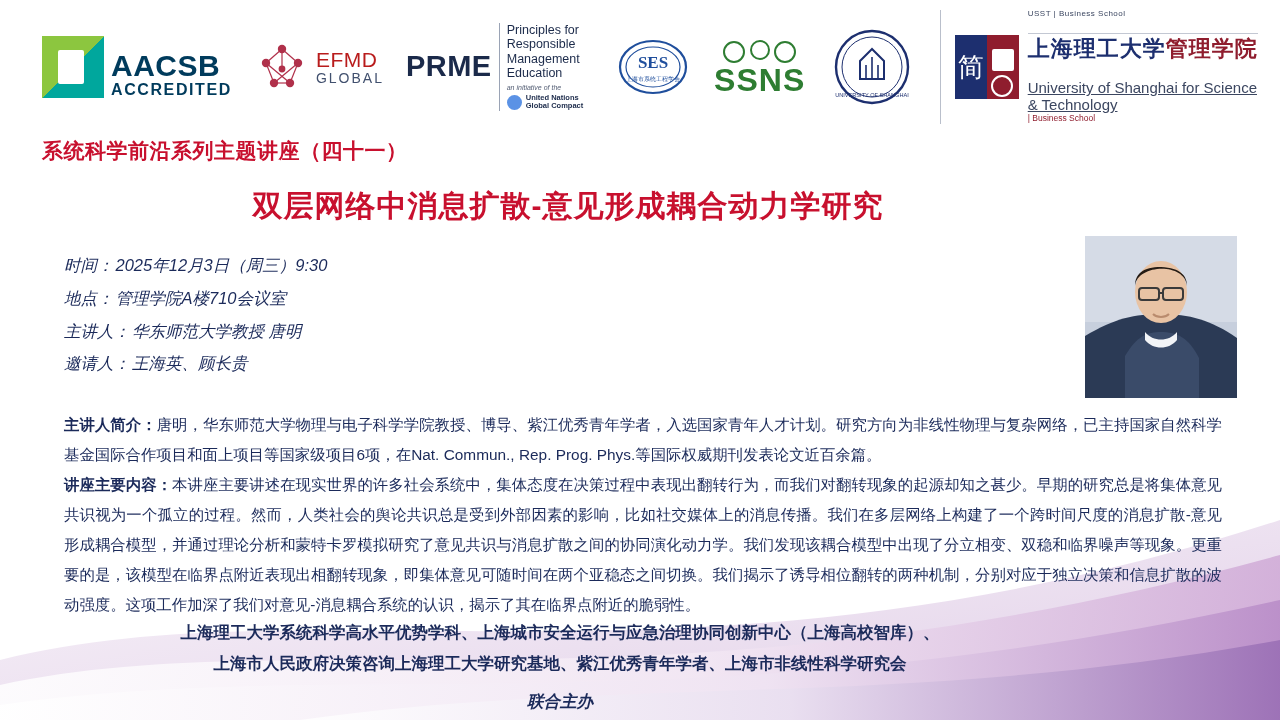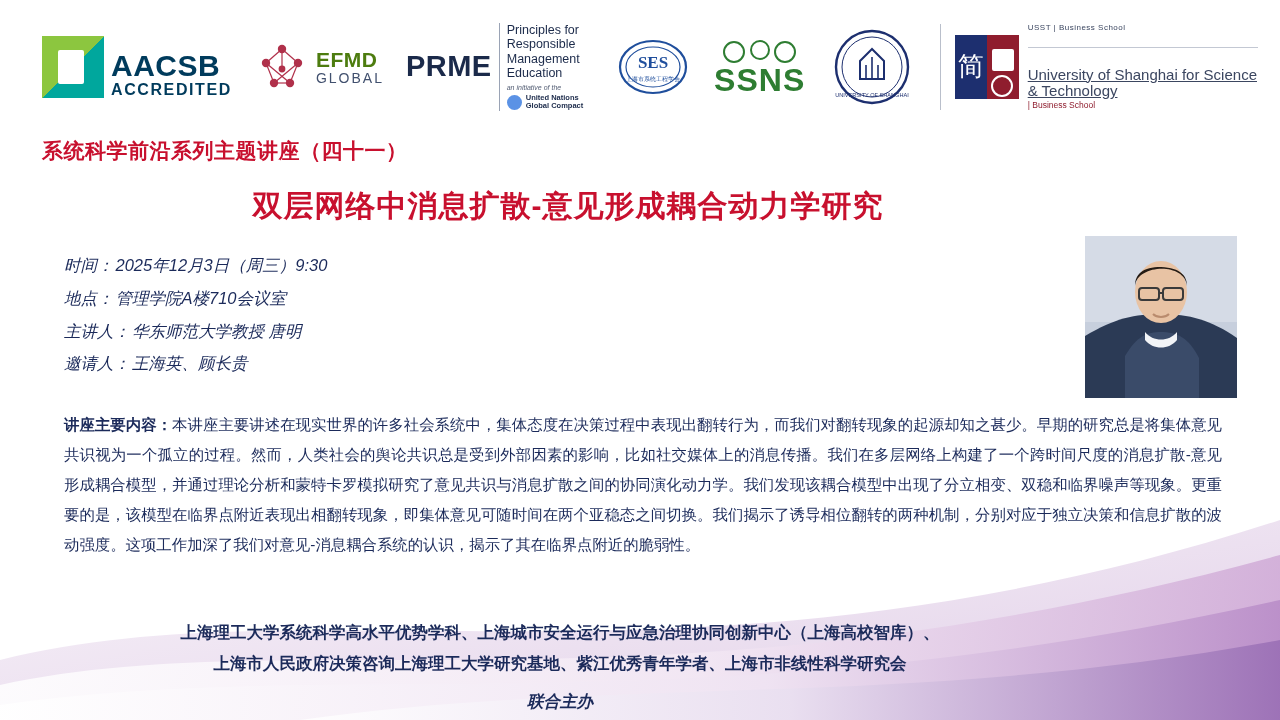--- a/index.html
+++ b/index.html
@@ -99,22 +99,22 @@
     width: 56px;
     height: 56px;
     position: relative;
   }
   .efmd-text {
     margin-left: 6px;
     line-height: 1.05;
   }
   .efmd-text .t1 {
     font-size: 21px;
-    font-weight: bold;
-    color: #4d7c0f;
+    font-weight: normal;
+    color: #b91c1c;
     letter-spacing: 0.5px;
   }
   .efmd-text .t2 {
     font-size: 14px;
     color: #41506e;
     letter-spacing: 2px;
   }
 
   
   .logo-prme {
@@ -471,20 +471,23 @@
       </svg>
     </div>
 
     <div class="logo logo-bs">
       <div class="bs-crest">
         <div class="half-l">简</div>
         <div class="half-r"></div>
       </div>
       <div class="bs-label">
         <div class="top">USST | Business School</div>
+        <div class="cn">
+          <span>上海理工大学</span><b>管理学院</b>
+        </div>
         <div class="en">University of Shanghai for Science &amp; Technology</div>
         <div class="en2">| Business School</div>
       </div>
     </div>
 
   </div>
 
   <div class="series-title">系统科学前沿系列主题讲座（四十一）</div>
   <div class="main-title">双层网络中消息扩散-意见形成耦合动力学研究</div>
 
@@ -517,20 +520,21 @@
       <path d="M50 50 C52 28 100 26 102 50 C102 40 96 32 76 31 C58 31 50 38 50 50 Z" fill="#241b14"></path>
       <rect x="54" y="52" width="20" height="12" rx="3" fill="none" stroke="#3a3a3a" stroke-width="2"></rect>
       <rect x="78" y="52" width="20" height="12" rx="3" fill="none" stroke="#3a3a3a" stroke-width="2"></rect>
       <line x1="74" y1="57" x2="78" y2="57" stroke="#3a3a3a" stroke-width="2"></line>
       <path d="M68 78 C72 82 80 82 84 78" stroke="#b98b6d" stroke-width="2" fill="none"></path>
       <path d="M60 96 C68 106 84 106 92 96 L92 104 C84 114 68 114 60 104 Z" fill="#f2f4f7"></path>
     </svg>
   </div>
 
   <div class="body-text">
+    <p><span class="lead">主讲人简介：</span><span>唐明，华东师范大学物理与电子科学学院教授、博导、紫江优秀青年学者，入选国家青年人才计划。研究方向为非线性物理与复杂网络，已主持国家自然科学基金国际合作项目和面上项目等国家级项目6项，在Nat. Commun., Rep. Prog. Phys.等国际权威期刊发表论文近百余篇。</span></p>
     <p><span class="lead">讲座主要内容：</span><span>本讲座主要讲述在现实世界的许多社会系统中，集体态度在决策过程中表现出翻转行为，而我们对翻转现象的起源却知之甚少。早期的研究总是将集体意见共识视为一个孤立的过程。然而，人类社会的舆论共识总是受到外部因素的影响，比如社交媒体上的消息传播。我们在多层网络上构建了一个跨时间尺度的消息扩散-意见形成耦合模型，并通过理论分析和蒙特卡罗模拟研究了意见共识与消息扩散之间的协同演化动力学。我们发现该耦合模型中出现了分立相变、双稳和临界噪声等现象。更重要的是，该模型在临界点附近表现出相翻转现象，即集体意见可随时间在两个亚稳态之间切换。我们揭示了诱导相位翻转的两种机制，分别对应于独立决策和信息扩散的波动强度。这项工作加深了我们对意见-消息耦合系统的认识，揭示了其在临界点附近的脆弱性。</span></p>
   </div>
 
   <div class="footer">
     <div>上海理工大学系统科学高水平优势学科、上海城市安全运行与应急治理协同创新中心（上海高校智库）、</div>
     <div>上海市人民政府决策咨询上海理工大学研究基地、紫江优秀青年学者、上海市非线性科学研究会</div>
     <div class="joint">联合主办</div>
   </div>
 
 </div>

